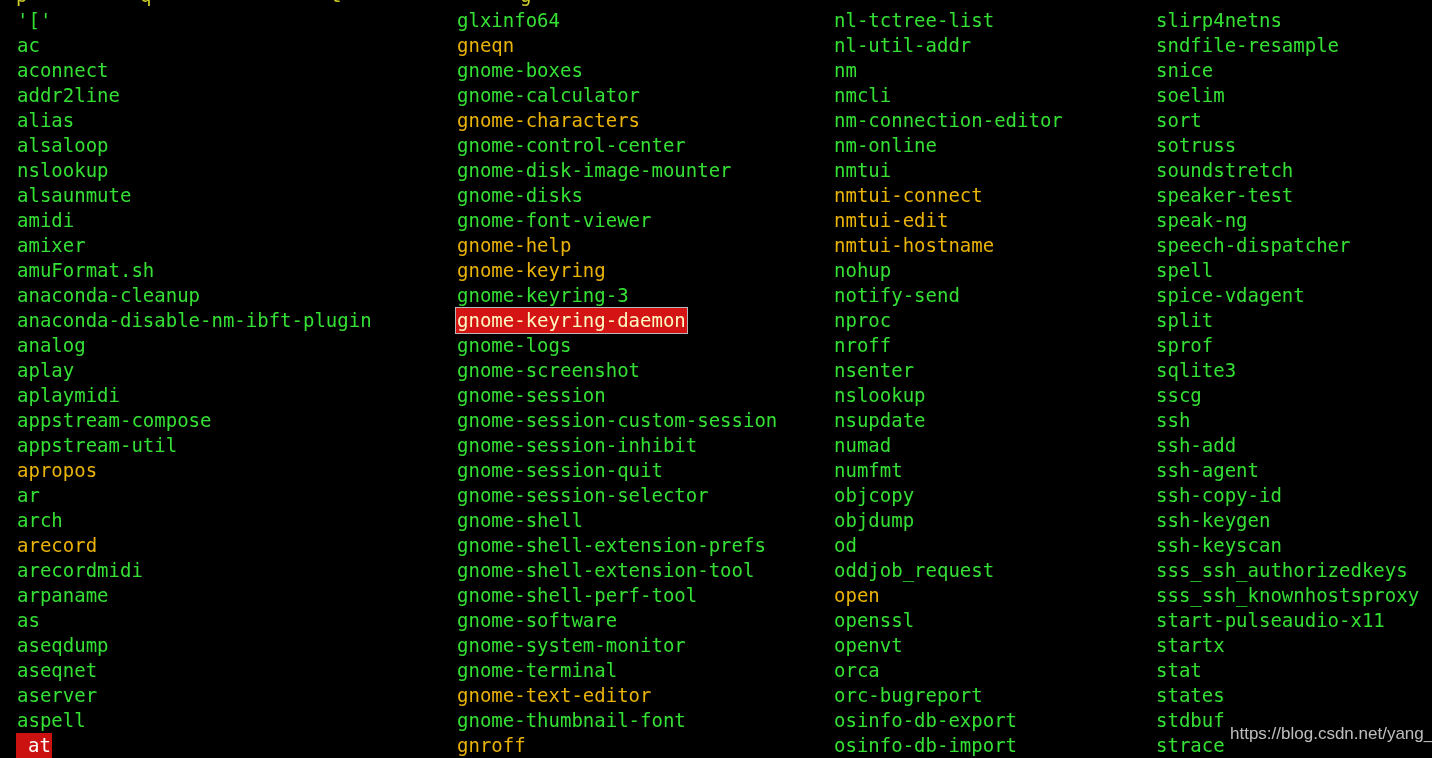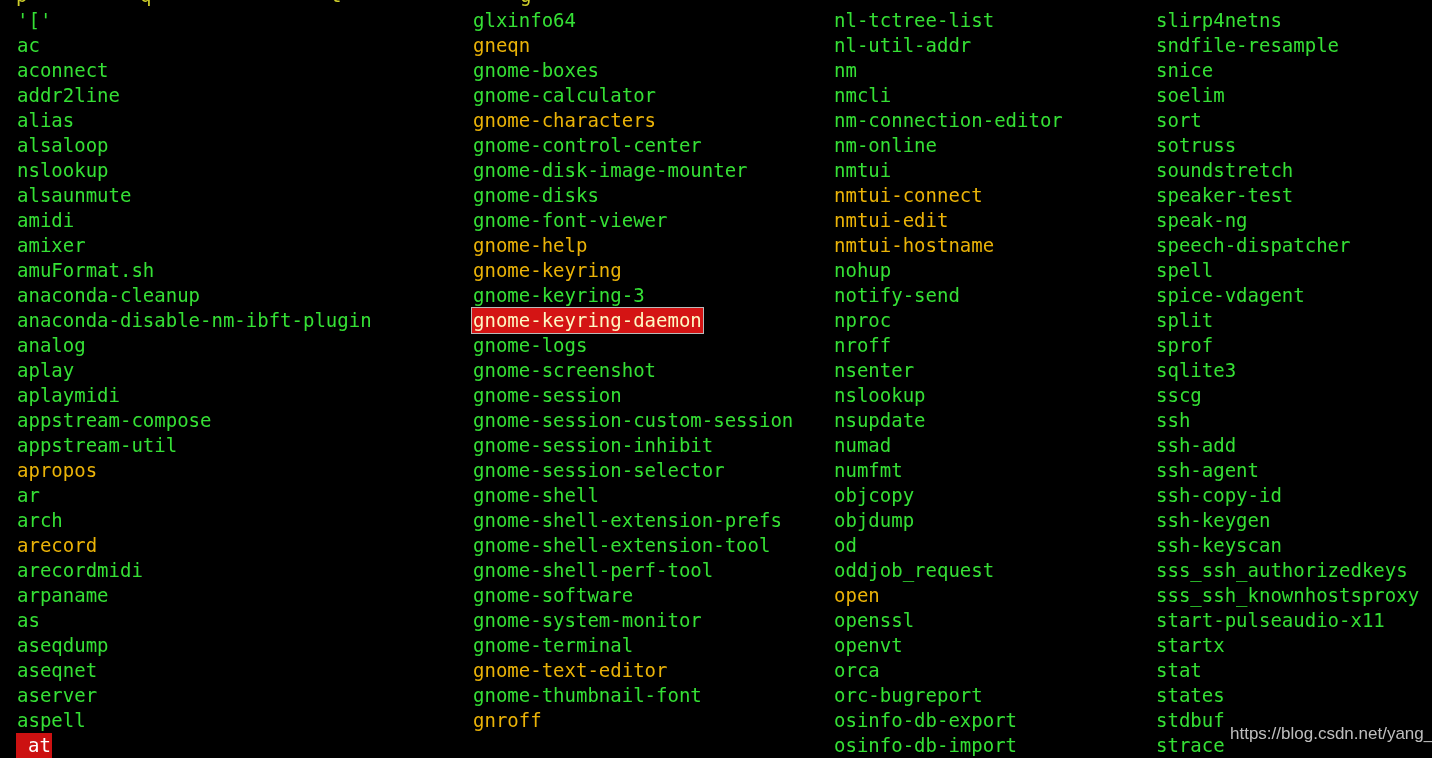--- a/index.html
+++ b/index.html
@@ -43,21 +43,21 @@
     top: 8px;
     left: 0;
     width: 1432px;
     height: 750px;
   }
   .col {
     position: absolute;
     top: 0;
   }
   .col-1 { left: 16px;   width: 440px; }
-  .col-2 { left: 472px;  width: 370px; }
+  .col-2 { left: 456px;  width: 370px; }
   .col-3 { left: 833px;  width: 318px; }
   .col-4 { left: 1155px; width: 285px; }
 
   .cell {
     height: 25px;
     line-height: 25px;
     font-size: 19px;
     white-space: pre;
     color: #35e035;
   }
@@ -150,20 +150,21 @@
         <div class="cell plain"><span>gnome-font-viewer</span></div>
         <div class="cell link"><span>gnome-help</span></div>
         <div class="cell link"><span>gnome-keyring</span></div>
         <div class="cell plain"><span>gnome-keyring-3</span></div>
         <div class="cell hl-dark"><span>gnome-keyring-daemon</span></div>
         <div class="cell plain"><span>gnome-logs</span></div>
         <div class="cell plain"><span>gnome-screenshot</span></div>
         <div class="cell plain"><span>gnome-session</span></div>
         <div class="cell plain"><span>gnome-session-custom-session</span></div>
         <div class="cell plain"><span>gnome-session-inhibit</span></div>
+        <div class="cell plain"><span>gnome-session-quit</span></div>
         <div class="cell plain"><span>gnome-session-selector</span></div>
         <div class="cell plain"><span>gnome-shell</span></div>
         <div class="cell plain"><span>gnome-shell-extension-prefs</span></div>
         <div class="cell plain"><span>gnome-shell-extension-tool</span></div>
         <div class="cell plain"><span>gnome-shell-perf-tool</span></div>
         <div class="cell plain"><span>gnome-software</span></div>
         <div class="cell plain"><span>gnome-system-monitor</span></div>
         <div class="cell plain"><span>gnome-terminal</span></div>
         <div class="cell link"><span>gnome-text-editor</span></div>
         <div class="cell plain"><span>gnome-thumbnail-font</span></div>

